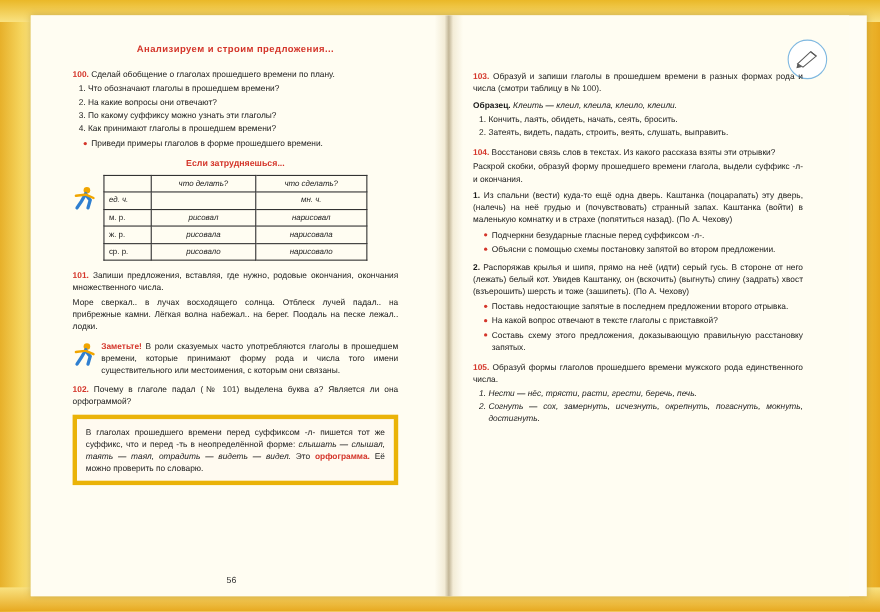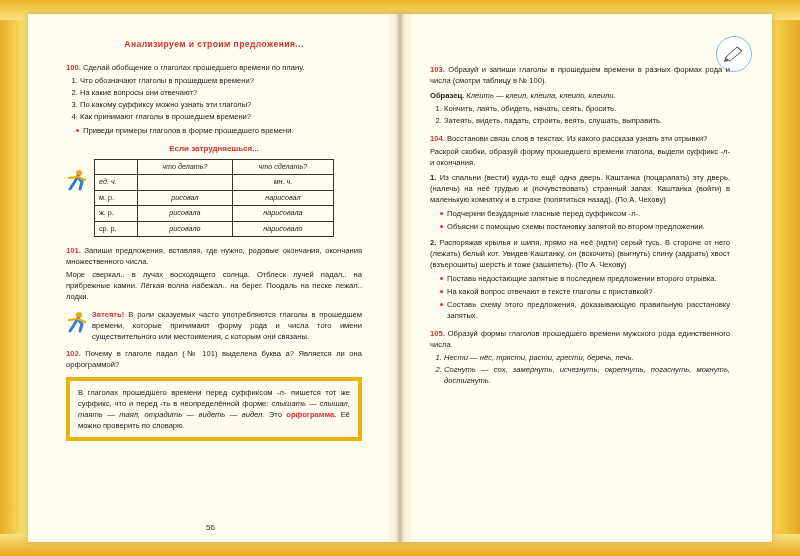--- a/index.html
+++ b/index.html
@@ -21,20 +21,21 @@
     background:linear-gradient(270deg,#e7a81f 0%, #f3c53f 45%, #fbe68a 100%);}
   .edge-top{position:absolute;left:0;top:0;width:800px;height:20px;
     background:linear-gradient(180deg,#eab828 0%, #f9e281 100%);}
   .edge-bottom{position:absolute;left:0;bottom:0;width:800px;height:22px;
     background:linear-gradient(0deg,#e7a81f 0%, #f9e281 100%);}
 
   .book{
     position:absolute;left:28px;top:14px;width:744px;height:528px;
     background:#fffdf4;
     box-shadow:0 0 6px rgba(120,90,20,.35);
+    padding-left:16px;
   }
   .spine{
     position:absolute;left:50%;top:0;width:26px;height:528px;margin-left:-13px;
     background:linear-gradient(90deg,rgba(190,160,90,0) 0%, rgba(190,160,90,.18) 35%, rgba(120,95,40,.45) 50%, rgba(190,160,90,.18) 65%, rgba(190,160,90,0) 100%);
   }
   .page{
     position:absolute;top:0;height:528px;
     background:#fffdf2;
   }
   .page.left{left:0;width:372px;}
@@ -191,21 +192,21 @@
           <div class="runner">
             <svg width="22" height="26" viewBox="0 0 22 26">
               <circle cx="13" cy="4" r="3" fill="#f0a500"></circle>
               <path d="M12 7 L8 14 L4 20" stroke="#2f7fd0" stroke-width="3" fill="none" stroke-linecap="round"></path>
               <path d="M12 8 L16 13 L14 20" stroke="#2f7fd0" stroke-width="3" fill="none" stroke-linecap="round"></path>
               <path d="M11 8 L3 9" stroke="#f0a500" stroke-width="2.2" fill="none" stroke-linecap="round"></path>
               <path d="M12 8 L19 11" stroke="#f0a500" stroke-width="2.2" fill="none" stroke-linecap="round"></path>
             </svg>
           </div>
           <div class="note-body">
-            <span class="note-label">Затеять!</span>
+            <span class="note-label">Заметьте!</span>
             <span>В роли сказуемых часто употребляются глаголы в прошедшем времени, которые принимают форму рода и числа того имени существительного или местоимения, с которым они связаны.</span>
           </div>
         </div>
 
         <div class="ex">
           <p><span class="num">102.</span>
              <span>Почему в глаголе падал (№ 101) выделена буква а? Является ли она орфограммой?</span></p>
         </div>
 
         <div class="frame">
@@ -237,21 +238,21 @@
           <p style="margin-top:4px"><span class="bold">Образец.</span>
              <span class="it">Клеить — клеил, клеила, клеило, клеили.</span></p>
           <ol class="items">
             <li>Кончить, лаять, обидеть, начать, сеять, бросить.</li>
             <li>Затеять, видеть, падать, строить, веять, слушать, выправить.</li>
           </ol>
         </div>
 
         <div class="ex">
           <p><span class="num">104.</span>
-             <span>Восстанови связь слов в текстах. Из какого рассказа узнать эти отрывки?</span></p>
+             <span>Восстанови связь слов в текстах. Из какого рассказа взяты эти отрывки?</span></p>
           <p>Раскрой скобки, образуй форму прошедшего времени глагола, выдели суффикс -л- и окончания.</p>
           <p style="margin-top:4px"><span class="bold">1.</span>
              <span>Из спальни (вести) куда-то ещё одна дверь. Каштанка (поцарапать) эту дверь, (налечь) на неё грудью и (почувствовать) странный запах. Каштанка (войти) в маленькую комнатку и в страхе (попятиться назад). (По А. Чехову)</span></p>
           <ul class="bullets">
             <li>Подчеркни безударные гласные перед суффиксом -л-.</li>
             <li>Объясни с помощью схемы постановку запятой во втором предложении.</li>
           </ul>
           <p style="margin-top:5px"><span class="bold">2.</span>
              <span>Распоряжав крылья и шипя, прямо на неё (идти) серый гусь. В стороне от него (лежать) белый кот. Увидев Каштанку, он (вскочить) (выгнуть) спину (задрать) хвост (взъерошить) шерсть и тоже (зашипеть). (По А. Чехову)</span></p>
           <ul class="bullets">

